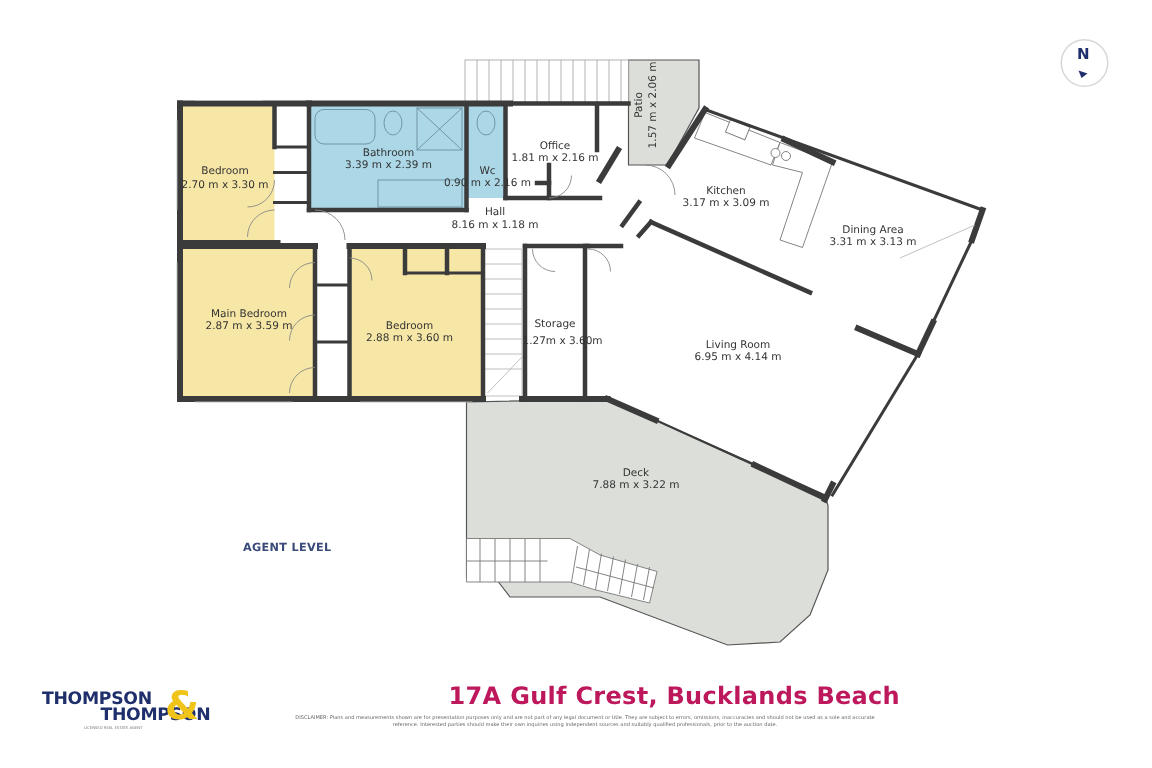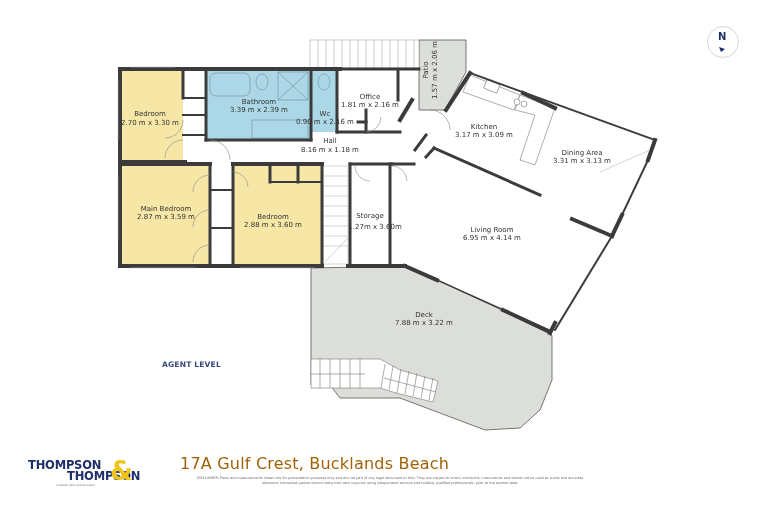--- a/index.html
+++ b/index.html
@@ -1,20 +1,20 @@
 <!DOCTYPE html>
 <html><head>
   <meta charset="utf-8">
   <style>
     html, body { margin: 0; padding: 0; background: #ffffff; }
     body { width: 768px; height: 512px; position: relative; overflow: hidden; font-family: "DejaVu Sans", sans-serif; }
     #plan { position: absolute; left: 0; top: 0; width: 768px; height: 512px; }
     .room-label { font-family: "DejaVu Sans", sans-serif; font-size: 7px; fill: #333333; text-anchor: middle; }
     .level-label { position: absolute; left: 162px; top: 360px; font-size: 7.5px; color: #3a4a7a; font-weight: bold; letter-spacing: 0.2px; }
-    .title { position: absolute; left: 180px; top: 454px; width: 420px; text-align: left; font-family: "DejaVu Sans", sans-serif; font-size: 16px; font-weight: normal; color: #a16207; letter-spacing: 0.2px; }
+    .title { position: absolute; left: 180px; top: 454px; width: 420px; text-align: right; font-family: "DejaVu Sans", sans-serif; font-size: 16px; font-weight: bold; color: #be185d; letter-spacing: 0.2px; }
     .disclaimer { position: absolute; left: 190px; top: 476px; width: 400px; text-align: center; font-size: 3.4px; line-height: 4.6px; color: #666; }
     .logo { position: absolute; left: 26px; top: 458px; width: 110px; height: 34px; }
     .logo .l1, .logo .l2 { font-family: "DejaVu Sans", sans-serif; font-weight: bold; color: #1e2f6b; font-size: 11.5px; line-height: 11px; letter-spacing: -0.2px; }
     .logo .l1 { position: absolute; left: 2px; top: 2px; }
     .logo .l2 { position: absolute; left: 0px; top: 13px; margin-left: 41px; }
     .logo .amp { position: absolute; left: 84px; top: -2px; font-size: 26px; color: #f0c419; font-weight: bold; font-family: "DejaVu Sans", sans-serif; }
     .logo .tag { position: absolute; left: 30px; top: 26px; font-size: 2.5px; color: #777; }
     .north { position: absolute; left: 707px; top: 26px; width: 30px; height: 30px; border-radius: 50%; border: 1px solid #d8d8d8; background: #fff; }
     .north .n { position: absolute; left: 10px; top: 4px; font-size: 10px; font-weight: bold; color: #1e2f6b; }
   </style>

